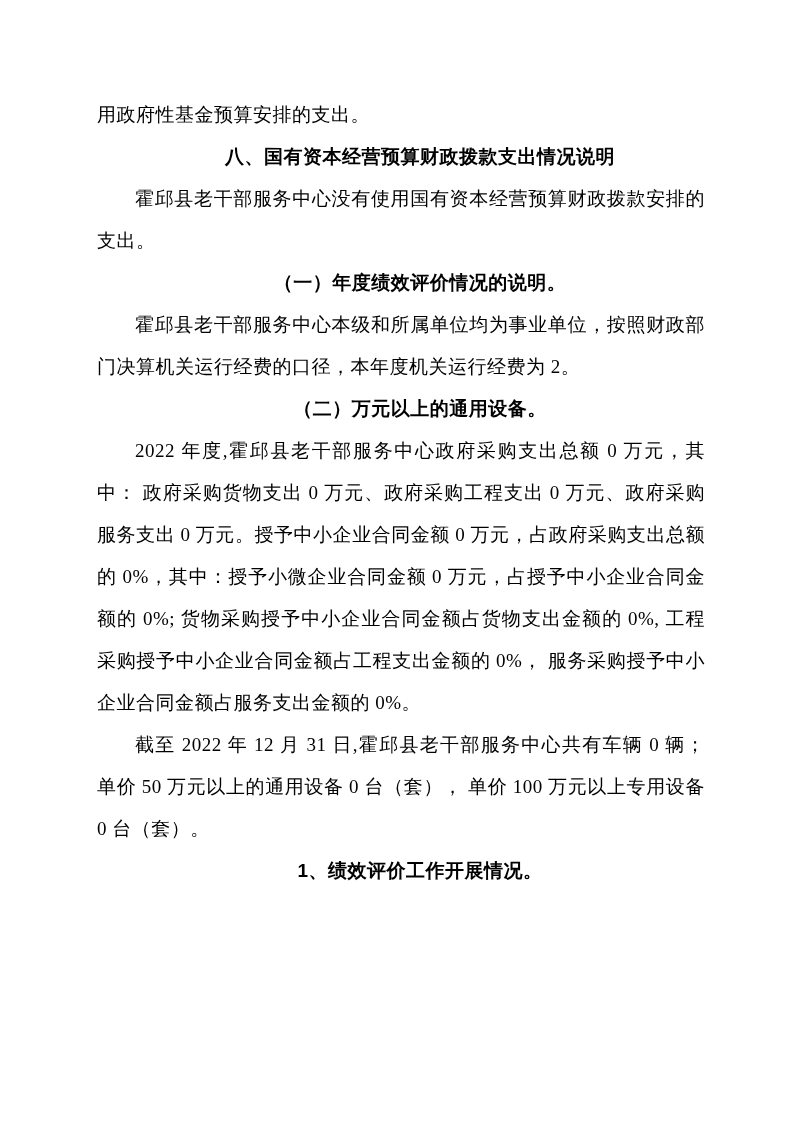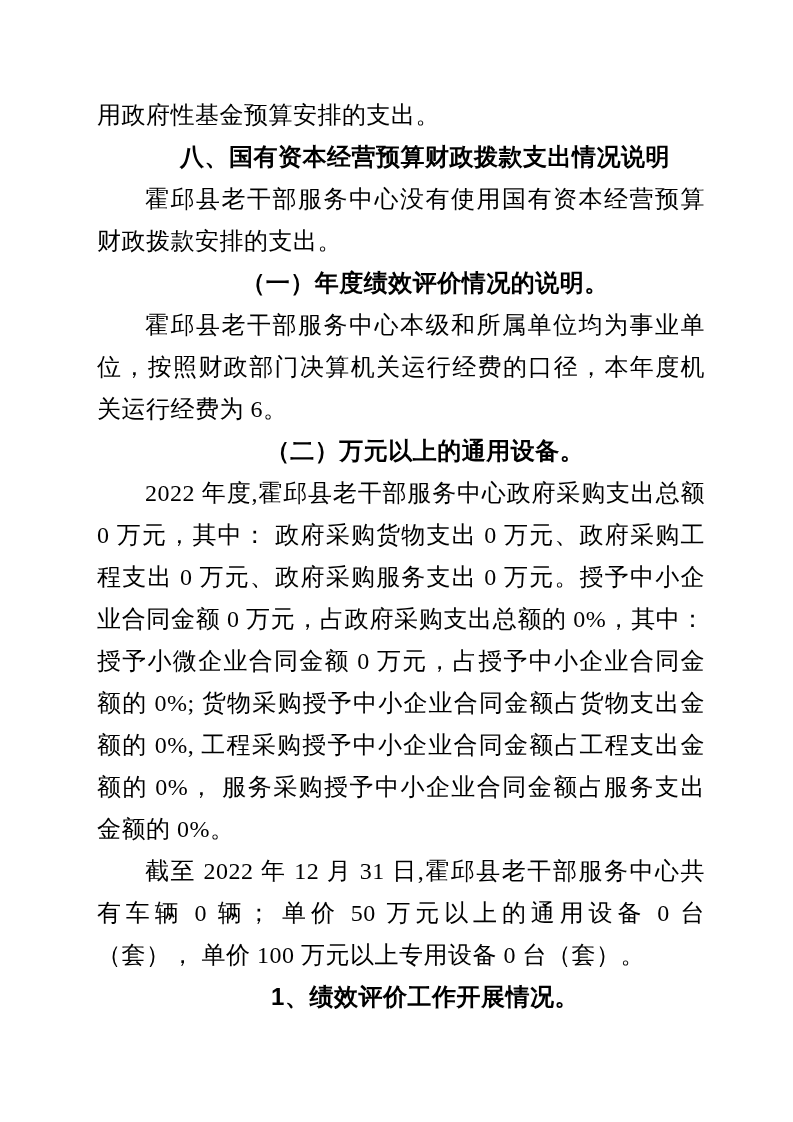--- a/index.html
+++ b/index.html
@@ -13,21 +13,21 @@
     overflow: hidden;
   }
   .page {
     width: 793px;
     height: 1122px;
     background: #ffffff;
     padding: 94px 88px 40px 97px;
     overflow: hidden;
   }
   .page p {
-    font-size: 24px;
+    font-size: 19px;
     line-height: 42px;
     text-align: justify;
     letter-spacing: 0.5px;
   }
   .page p.indent { text-indent: 2em; }
   .page p.h1,
   .page p.h2 {
     font-family: "Liberation Sans", "DejaVu Sans", sans-serif;
     font-weight: bold;
     text-align: center;
@@ -35,18 +35,18 @@
   }
 </style>
 </head>
 <body>
 
 <div class="page">
   <p class="body">用政府性基金预算安排的支出。</p>
   <p class="h1 indent">八、国有资本经营预算财政拨款支出情况说明</p>
   <p class="body indent">霍邱县老干部服务中心没有使用国有资本经营预算财政拨款安排的支出。</p>
   <p class="h2 indent">（一）年度绩效评价情况的说明。</p>
-  <p class="body indent">霍邱县老干部服务中心本级和所属单位均为事业单位，按照财政部门决算机关运行经费的口径，本年度机关运行经费为 6。</p>
+  <p class="body indent">霍邱县老干部服务中心本级和所属单位均为事业单位，按照财政部门决算机关运行经费的口径，本年度机关运行经费为 2。</p>
   <p class="h2 indent">（二）万元以上的通用设备。</p>
   <p class="body indent">2022 年度,霍邱县老干部服务中心政府采购支出总额 0 万元，其中： 政府采购货物支出 0 万元、政府采购工程支出 0 万元、政府采购服务支出 0 万元。授予中小企业合同金额 0 万元，占政府采购支出总额的 0%，其中：授予小微企业合同金额 0 万元，占授予中小企业合同金额的 0%; 货物采购授予中小企业合同金额占货物支出金额的 0%, 工程采购授予中小企业合同金额占工程支出金额的 0%， 服务采购授予中小企业合同金额占服务支出金额的 0%。</p>
   <p class="body indent">截至 2022 年 12 月 31 日,霍邱县老干部服务中心共有车辆 0 辆； 单价 50 万元以上的通用设备 0 台（套）， 单价 100 万元以上专用设备 0 台（套）。</p>
   <p class="h2 indent">1、绩效评价工作开展情况。</p>
 </div>
 
 </body></html>

